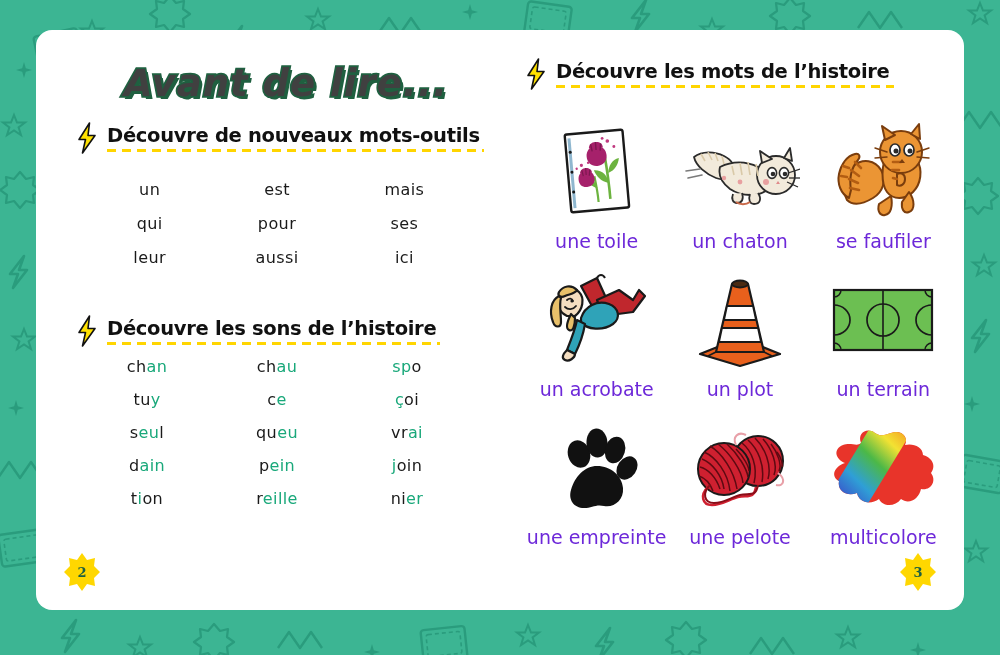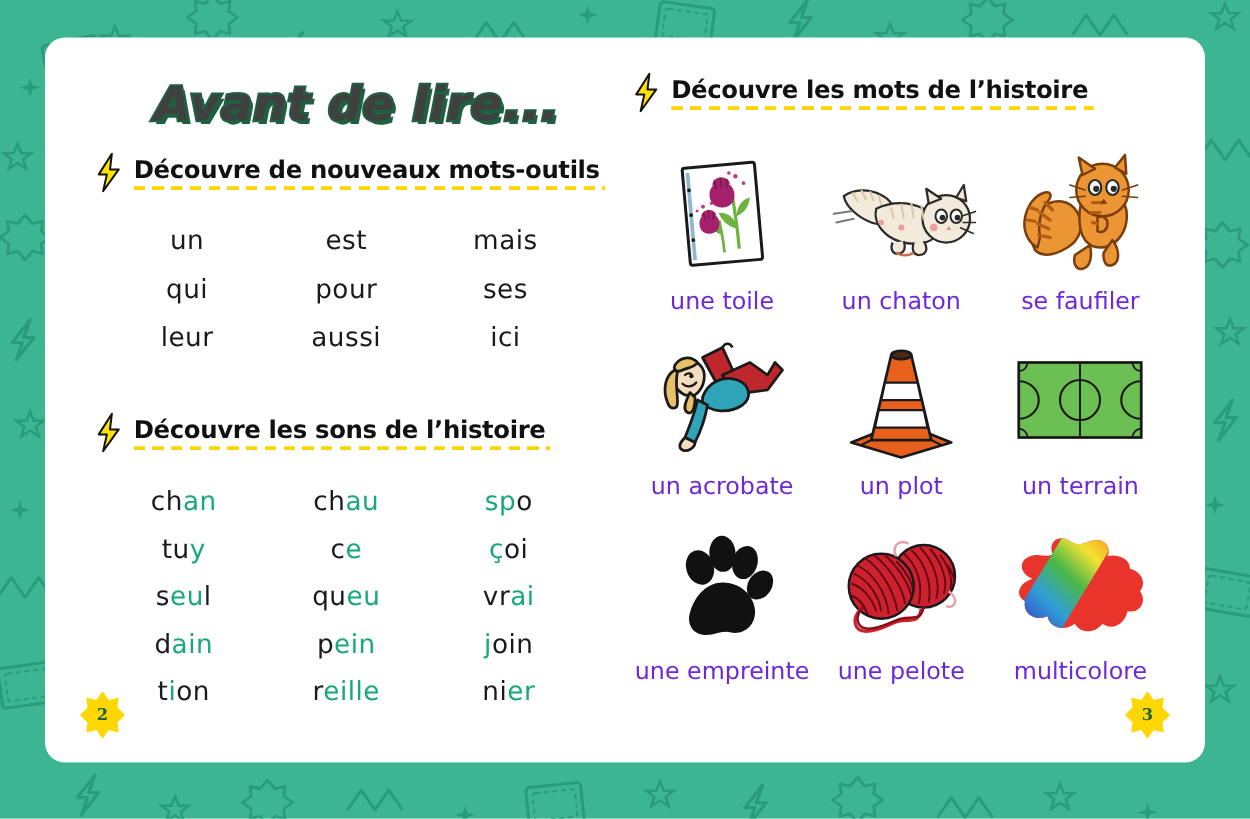--- a/index.html
+++ b/index.html
@@ -17,21 +17,21 @@
   #doodles { position: absolute; inset: 0; }
   #sheet {
     position: absolute;
     left: 36px; top: 30px;
     width: 928px; height: 580px;
     background: #ffffff;
     border-radius: 16px;
   }
   
   .col-left  { position: absolute; left: 40px;  top: 18px; width: 410px; }
-  .col-right { position: absolute; left: 470px; top: 28px; width: 430px; }
+  .col-right { position: absolute; left: 489px; top: 28px; width: 430px; }
 
   
   .title-wrap { height: 74px; position: relative; }
   .title {
     font-family: "DejaVu Sans", sans-serif;
     font-size: 37px;
     font-weight: bold;
     font-style: italic;
     letter-spacing: 1px;
     color: #404040;
@@ -69,25 +69,25 @@
     background: repeating-linear-gradient(to right,
       #ffd500 0 9px, rgba(0,0,0,0) 9px 15px);
   }
 
   
   .wordgrid {
     display: grid;
     grid-template-columns: repeat(3, 1fr);
     justify-items: center;
     font-family: "DejaVu Sans", sans-serif;
-    font-size: 21px;
+    font-size: 16px;
     color: #1a1a1a;
   }
   #tools-grid  { margin-top: 26px; row-gap: 15px; padding: 0 18px 0 10px; }
-  #sounds-grid { margin-top: 27px; row-gap: 14px; padding: 0 14px 0 6px; }
+  #sounds-grid { margin-top: 10px; row-gap: 14px; padding: 0 14px 0 6px; }
   .word { letter-spacing: 0.4px; }
   .teal { color: #19a87a; }
 
   
   #picgrid {
     margin-top: 28px;
     display: grid;
     grid-template-columns: repeat(3, 1fr);
     row-gap: 14px;
   }

